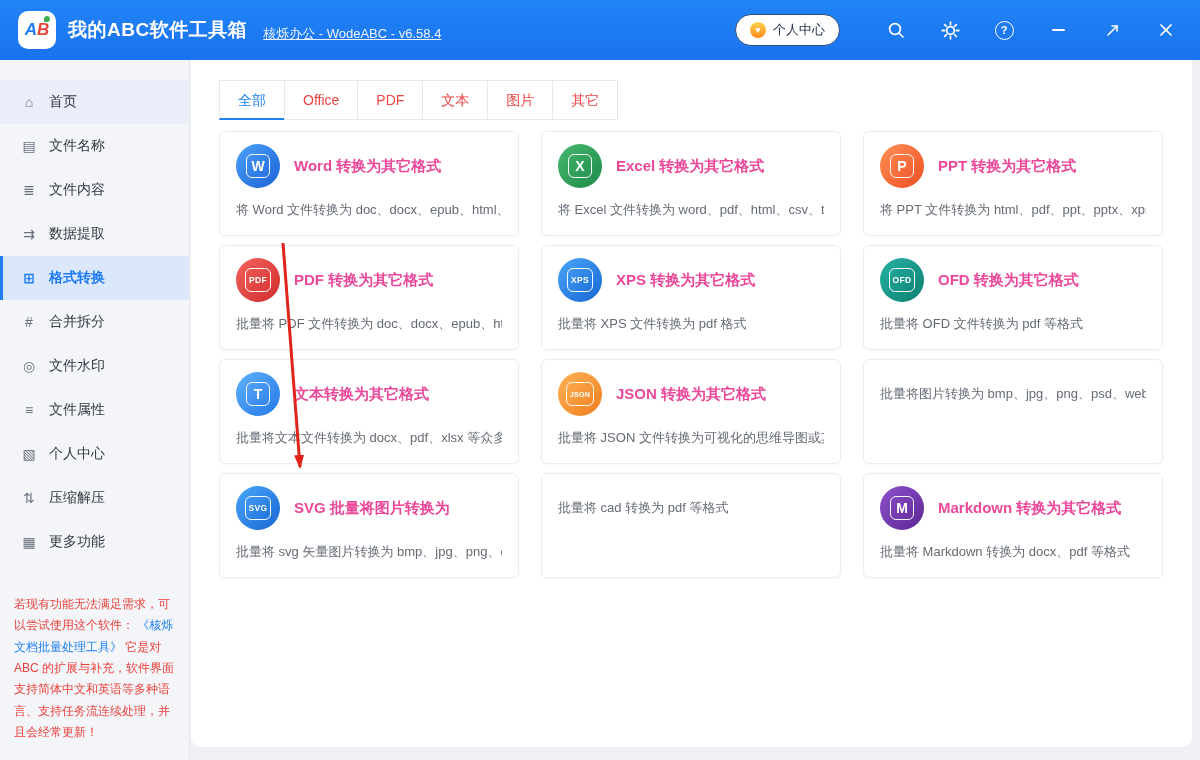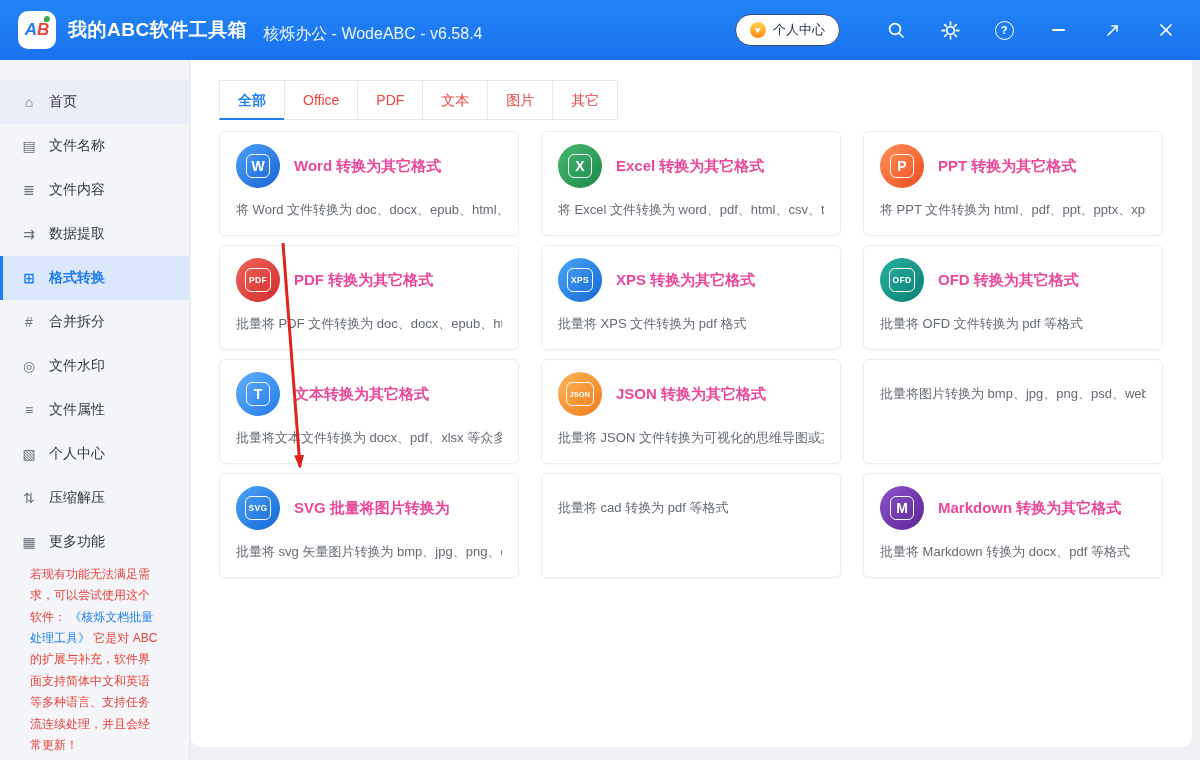--- a/index.html
+++ b/index.html
@@ -17,21 +17,21 @@
   }
   .logo{
     width:38px;height:38px;background:#fff;border-radius:10px;flex:0 0 38px;
     display:flex;align-items:center;justify-content:center;
     font-weight:800;font-style:italic;font-size:17px;position:relative;
   }
   .logo .lg-a{color:#1f7cf5;}
   .logo .lg-b{color:#e8483b;}
   .logo::after{content:"";position:absolute;top:5px;right:6px;width:6px;height:6px;border-radius:50% 50% 50% 0;background:#3fae54;}
   .tb-title{color:#fff;font-size:19px;font-weight:bold;letter-spacing:.5px;}
-  .tb-sub{color:rgba(255,255,255,.92);font-size:16px;margin:8px 0 0 4px;}
+  .tb-sub{color:rgba(255,255,255,.92);font-size:13px;margin:8px 0 0 4px;text-decoration:underline;}
   .tb-spacer{flex:1;}
   .user-pill{
     height:30px;background:#fff;border:1px solid #2e4c7e;border-radius:16px;
     display:flex;align-items:center;gap:7px;padding:0 14px;margin-right:28px;
     font-size:13px;color:#1d2c46;cursor:pointer;
   }
   .user-pill .badge{
     width:16px;height:16px;border-radius:50%;
     background:linear-gradient(180deg,#ffd24f,#ff8c1e);
     display:flex;align-items:center;justify-content:center;
@@ -52,36 +52,36 @@
   }
   .side-item{
     height:44px;display:flex;align-items:center;gap:11px;padding-left:20px;
     font-size:14px;color:#333a45;cursor:pointer;position:relative;
   }
   .side-item .s-ic{width:18px;text-align:center;color:#68727f;font-size:14px;}
   .side-item.hover{background:#e9eef8;}
   .side-item.active{background:#dbe8fb;color:#1f7cf5;font-weight:bold;}
   .side-item.active .s-ic{color:#1f7cf5;}
   .side-item.active::before{content:"";position:absolute;left:0;top:0;bottom:0;width:3px;background:#1f7cf5;}
-  .promo{padding:0 30px;font-size:12px;line-height:1.78;}
+  .promo{padding:0 14px;margin-top:30px;font-size:12px;line-height:1.78;}
   .promo .red{color:#e8423c;}
   .promo .blue{color:#2080f0;cursor:pointer;}
   
   .main{
     position:absolute;left:191px;top:60px;right:8px;bottom:13px;box-sizing:border-box;
     background:#fff;border-radius:0 0 10px 10px;padding:20px 0 0 28px;overflow:hidden;
   }
   .tabs{display:flex;}
   .tab{
     height:40px;box-sizing:border-box;padding:0 18px;line-height:38px;
     border:1px solid #e7e8ea;background:#fff;font-size:14px;color:#ef4444;
     margin-left:-1px;cursor:pointer;white-space:nowrap;
   }
   .tab:first-child{margin-left:0;}
-  .tab.active{color:#2080f0;font-weight:bold;border-bottom:2px solid #2080f0;}
+  .tab.active{color:#2080f0;font-weight:normal;border-bottom:2px solid #2080f0;}
   .grid{
     margin-top:11px;display:grid;grid-template-columns:repeat(3,300px);
     column-gap:22px;row-gap:9px;
   }
   .card{
     box-sizing:border-box;height:105px;background:#fff;border:1px solid #ebedf1;
     border-radius:6px;padding:12px 16px;box-shadow:0 1px 3px rgba(0,0,0,.03);cursor:pointer;
   }
   .c-top{display:flex;align-items:center;gap:14px;}
   .c-ic{width:44px;height:44px;border-radius:50%;flex:0 0 44px;display:flex;align-items:center;justify-content:center;}

